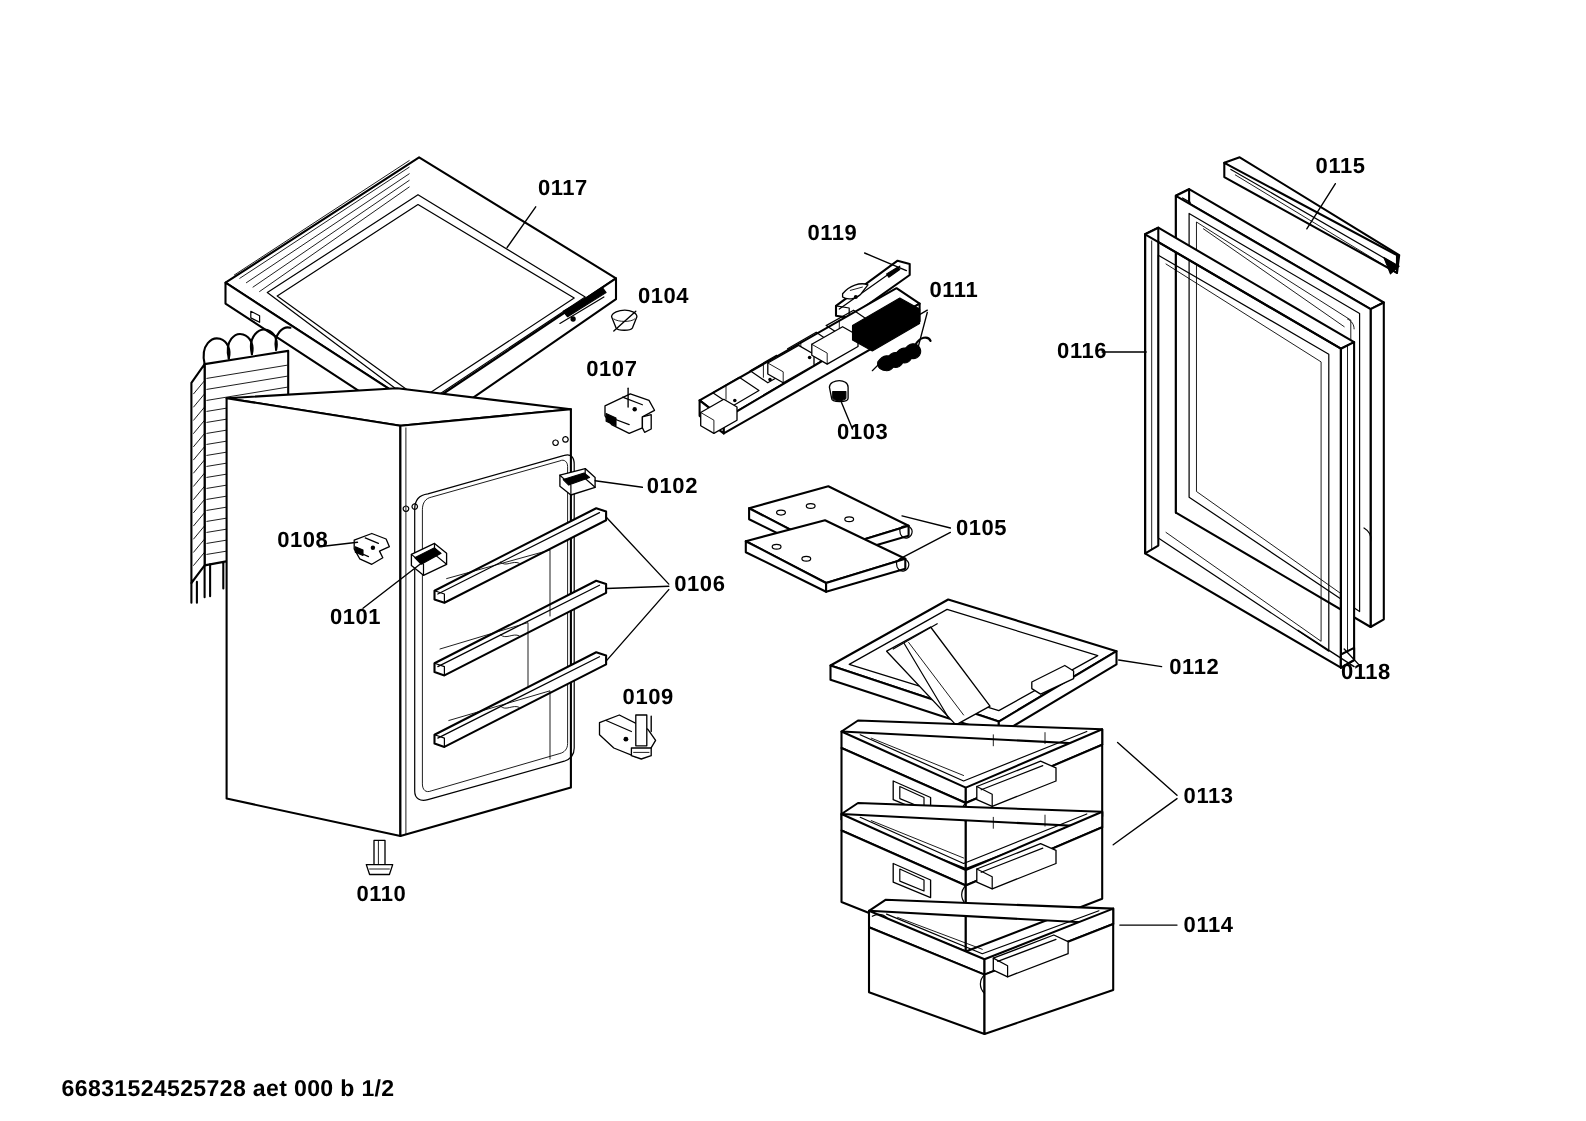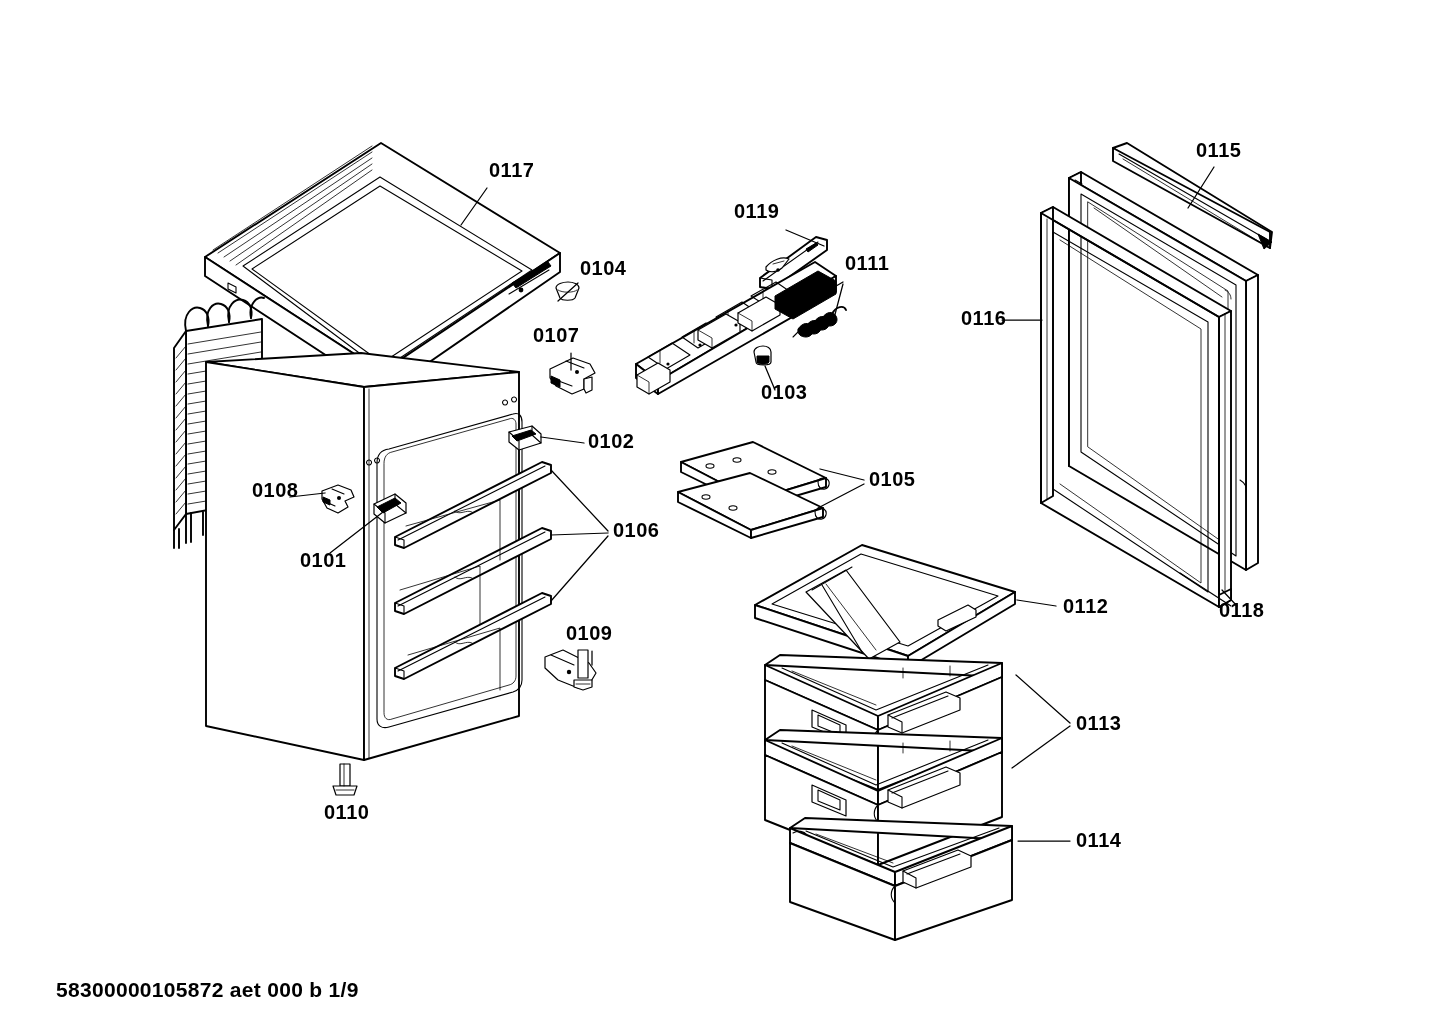--- a/index.html
+++ b/index.html
@@ -465,15 +465,15 @@
     <text class="lbl" x="1196" y="157">0115</text>
     <text class="lbl" x="961" y="325">0116</text>
     <text class="lbl" x="1219" y="617">0118</text>
     <text class="lbl" x="1063" y="613">0112</text>
     <text class="lbl" x="1076" y="730">0113</text>
     <text class="lbl" x="1076" y="847">0114</text>
   </g>
 
 </svg>
 
-<div class="footer">58300000105872 aet 000 b 1/9</div>
+<div class="footer">66831524525728 aet 000 b 1/2</div>
 
 </div>
 
 </body></html>

